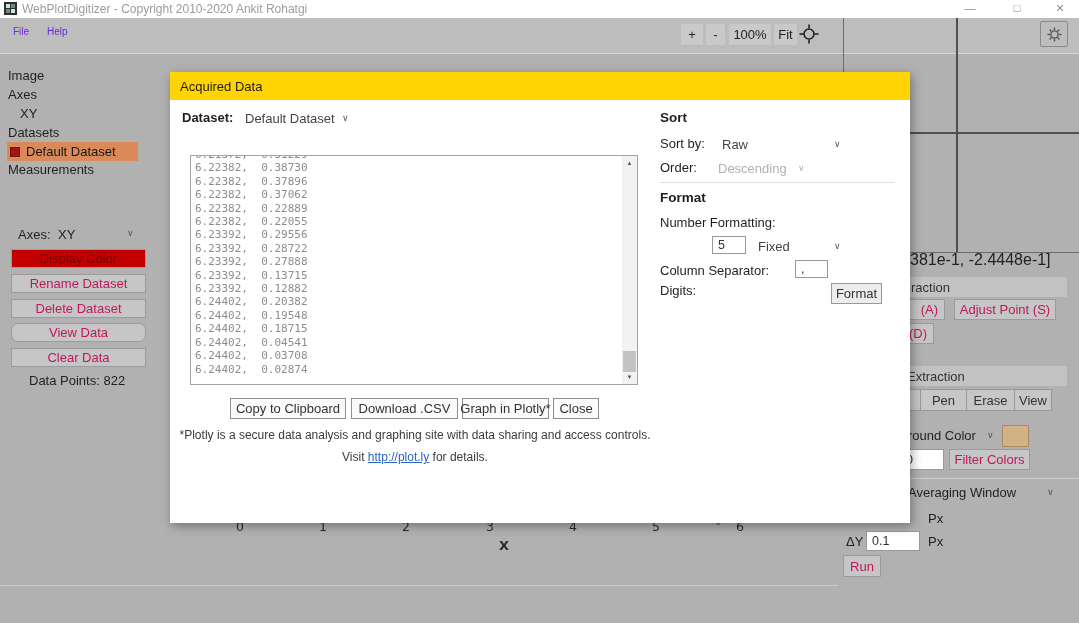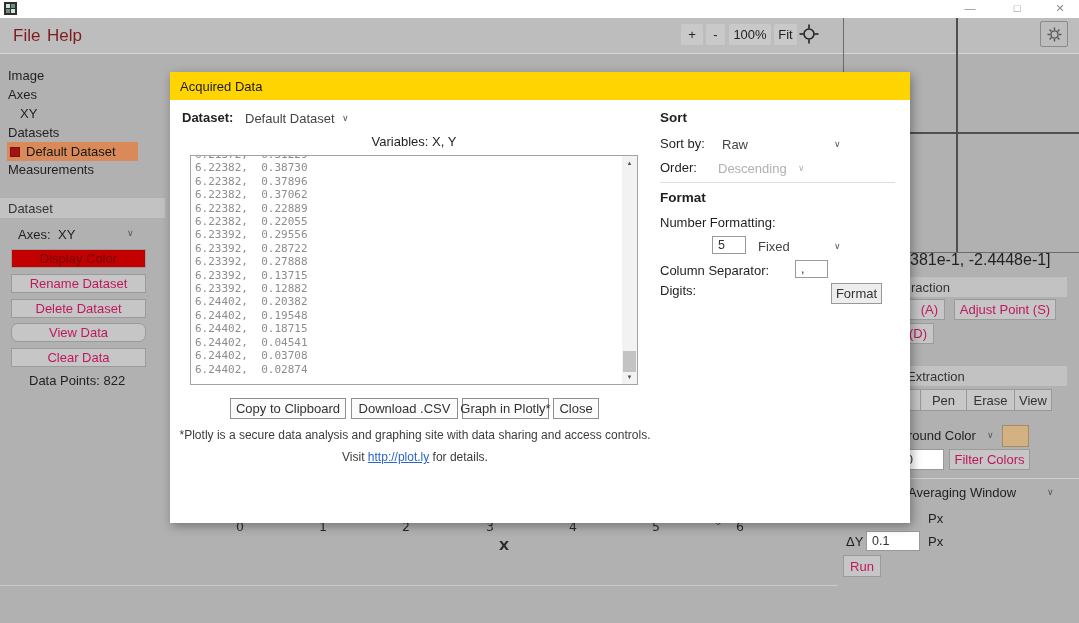--- a/index.html
+++ b/index.html
@@ -10,21 +10,21 @@
   .titlebar{position:absolute;left:0;top:0;width:1079px;height:18px;background:#ffffff;}
   .app-icon{position:absolute;left:4px;top:2px;width:13px;height:13px;background:#2e2e2e;}
   .app-icon::after{content:"";position:absolute;left:2px;top:2px;width:4px;height:4px;background:#cfe3d8;
        box-shadow:5px 5px 0 #cfe3d8,5px 0 0 #6a8f7d,0 5px 0 #6a8f7d;}
   .win-title{position:absolute;left:22px;top:2px;font-size:12px;color:#9c9c9c;white-space:nowrap;}
   .win-ctl{position:absolute;top:0;height:17px;width:30px;text-align:center;line-height:17px;
        font-size:11px;color:#8c8c8c;cursor:default;}
   
   .menubar{position:absolute;left:0;top:18px;width:1079px;height:35px;background:#bdbdbd;
        border-bottom:1px solid #d6d6d6;}
-  .menu-item{position:absolute;top:8px;font-size:17px;color:#7f1d1d;}
+  .menu-item{position:absolute;top:8px;font-size:10px;color:#6d28d9;}
   
   .zbtn{position:absolute;top:24px;height:21px;background:#c9c9c9;border-radius:2px;color:#222;
        font-size:13px;display:flex;align-items:center;justify-content:center;box-sizing:border-box;}
   
   .tree-item{position:absolute;font-size:13px;color:#1f1f1f;white-space:nowrap;}
   .tree-sel{position:absolute;left:7px;top:142px;width:131px;height:19px;background:#d98a58;
        display:flex;align-items:center;}
   .ds-square{width:10px;height:10px;background:#a31515;margin-left:3px;border:1px solid #7c0f0f;box-sizing:border-box;}
   .tree-sel span{margin-left:6px;font-size:13px;color:#161616;}
   
@@ -75,20 +75,21 @@
   .fmt-btn{position:absolute;background:#ededed;border:1px solid #999;color:#333;font-size:13px;
        display:flex;align-items:center;justify-content:center;box-sizing:border-box;}
 </style>
 </head>
 <body>
 
 <div class="app">
 
   <div class="titlebar">
     <div class="app-icon"></div>
+    <span class="win-title">WebPlotDigitizer - Copyright 2010-2020 Ankit Rohatgi</span>
     <span class="win-ctl" style="left:955px;">—</span>
     <span class="win-ctl" style="left:1002px;">□</span>
     <span class="win-ctl" style="left:1045px;">✕</span>
   </div>
 
   <div class="menubar">
     <span class="menu-item" style="left:13px;">File</span>
     <span class="menu-item" style="left:47px;">Help</span>
   </div>
 
@@ -109,21 +110,20 @@
   <span class="tree-item" style="left:8px;top:68px;">Image</span>
   <span class="tree-item" style="left:8px;top:87px;">Axes</span>
   <span class="tree-item" style="left:20px;top:106px;">XY</span>
   <span class="tree-item" style="left:8px;top:125px;">Datasets</span>
   <div class="tree-sel">
     <span class="ds-square" style="margin-left:3px;"></span>
     <span>Default Dataset</span>
   </div>
   <span class="tree-item" style="left:8px;top:162px;">Measurements</span>
 
-  <div class="panel-hdr" style="left:0;top:198px;width:157px;height:20px;padding-left:8px;">Dataset</div>
   <span class="label13" style="left:18px;top:227px;">Axes:</span>
   <span class="label13" style="left:58px;top:227px;">XY</span>
   <span class="chev abs" style="left:127px;top:228px;">∨</span>
   <div class="gbtn display-color" style="left:11px;top:249px;width:135px;height:19px;">Display Color</div>
   <div class="gbtn" style="left:11px;top:274px;width:135px;height:19px;">Rename Dataset</div>
   <div class="gbtn" style="left:11px;top:299px;width:135px;height:19px;">Delete Dataset</div>
   <div class="gbtn" style="left:11px;top:323px;width:135px;height:19px;border-radius:7px;">View Data</div>
   <div class="gbtn" style="left:11px;top:348px;width:135px;height:19px;">Clear Data</div>
   <span class="label13" style="left:29px;top:373px;">Data Points: 822</span>
 
@@ -192,21 +192,20 @@
   <span class="label13" style="left:928px;top:534px;">Px</span>
   <div class="gbtn" style="left:843px;top:555px;width:38px;height:22px;">Run</div>
 
   <div class="modal">
     <div class="modal-title">Acquired Data</div>
 
     <span class="m-abs bold" style="left:12px;top:38px;">Dataset:</span>
     <span class="m-abs" style="left:75px;top:39px;color:#444;">Default Dataset</span>
     <span class="chev abs" style="left:172px;top:41px;">∨</span>
 
-    <span class="m-abs" style="left:20px;top:62px;width:448px;text-align:center;">Variables: X, Y</span>
 
     <div class="ta">
       <div class="ta-clip">
           <pre>6.21372,  0.31229
 6.22382,  0.38730
 6.22382,  0.37896
 6.22382,  0.37062
 6.22382,  0.22889
 6.22382,  0.22055
 6.23392,  0.29556

